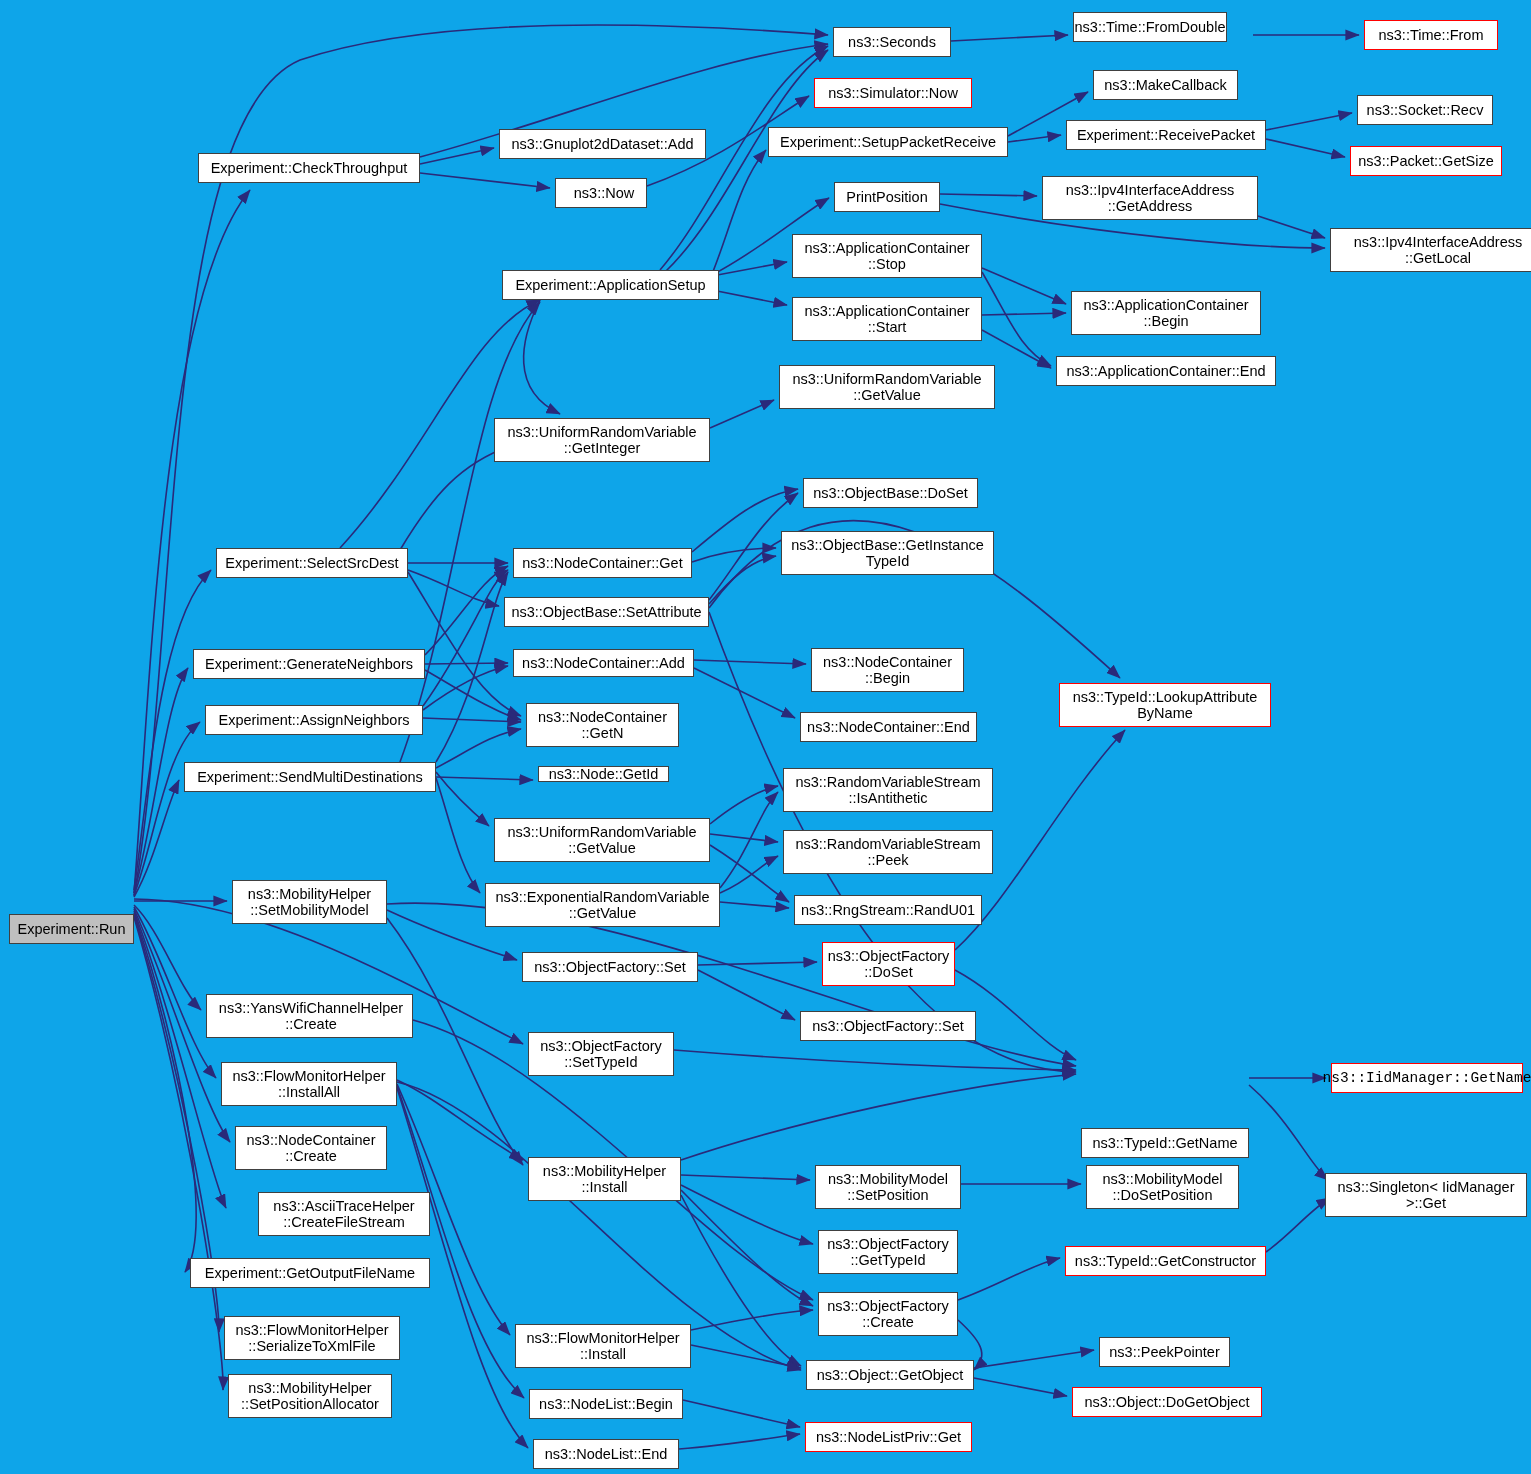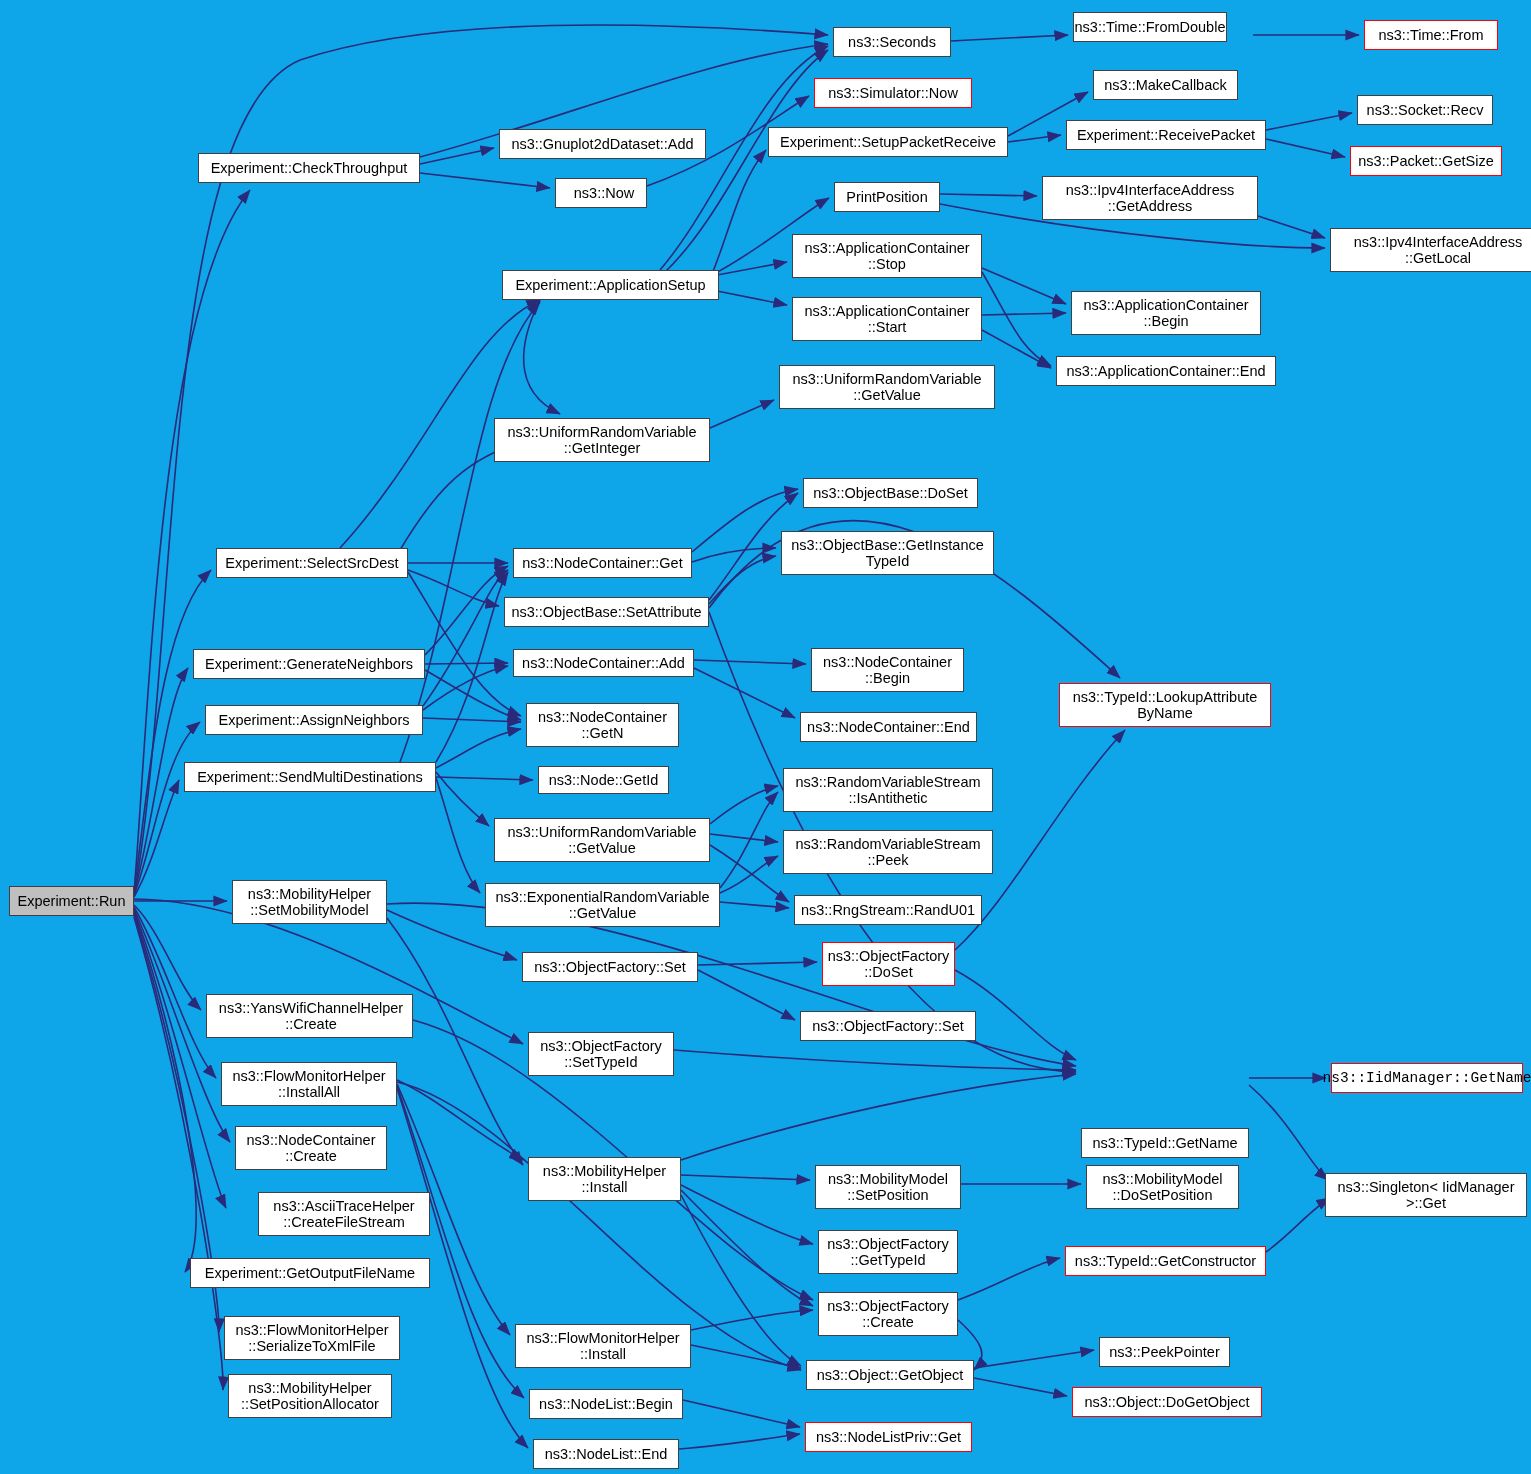--- a/index.html
+++ b/index.html
@@ -19,21 +19,21 @@
     background:#ffffff;
     border:1px solid #404040;
     color:#000000;
     font-size:14.5px;
     line-height:1.12;
     letter-spacing:0px;
     white-space:pre-line;
     padding:0 4px;
   }
   .node.red{border:1.5px solid #ff0000;}
-  .node.current{background:#bfbfbf;border:1px solid #404040;}
+  .node.current{background:#bfbfbf;border:1px solid #404040;margin-top:28px;}
 </style>
 </head>
 <body>
 
 <div id="canvas">
   <svg id="edges" xmlns="http://www.w3.org/2000/svg">
     <defs>
       <marker id="arrow" markerWidth="9" markerHeight="7" refX="8.5" refY="3.5" orient="auto" markerUnits="strokeWidth">
         <path d="M0,0 L9,3.5 L0,7 z" fill="#2a2a7a"></path>
       </marker>
@@ -183,21 +183,21 @@
 ::Begin</div>
       <div class="node" style="left: 193px; top: 649px; width: 232px; height: 30px;">Experiment::GenerateNeighbors</div>
       <div class="node" style="left: 513px; top: 649px; width: 181px; height: 28px;">ns3::NodeContainer::Add</div>
       <div class="node red" style="left: 1059px; top: 683px; width: 212px; height: 44px;">ns3::TypeId::LookupAttribute
 ByName</div>
       <div class="node" style="left: 205px; top: 705px; width: 218px; height: 30px;">Experiment::AssignNeighbors</div>
       <div class="node" style="left: 526px; top: 703px; width: 153px; height: 44px;">ns3::NodeContainer
 ::GetN</div>
       <div class="node" style="left: 800px; top: 712px; width: 177px; height: 30px;">ns3::NodeContainer::End</div>
       <div class="node" style="left: 184px; top: 762px; width: 252px; height: 30px;">Experiment::SendMultiDestinations</div>
-      <div class="node" style="left: 538px; top: 766px; width: 131px; height: 28px;">ns3::Node::GetId</div>
+      <div class="node" style="left: 538px; top: 766px; width: 131px; height: 16px;">ns3::Node::GetId</div>
       <div class="node" style="left: 783px; top: 768px; width: 210px; height: 44px;">ns3::RandomVariableStream
 ::IsAntithetic</div>
       <div class="node" style="left: 494px; top: 818px; width: 216px; height: 44px;">ns3::UniformRandomVariable
 ::GetValue</div>
       <div class="node" style="left: 783px; top: 830px; width: 210px; height: 44px;">ns3::RandomVariableStream
 ::Peek</div>
       <div class="node" style="left: 485px; top: 883px; width: 235px; height: 44px;">ns3::ExponentialRandomVariable
 ::GetValue</div>
       <div class="node" style="left: 794px; top: 895px; width: 188px; height: 30px;">ns3::RngStream::RandU01</div>
       <div class="node current" style="left: 9px; top: 886px; width: 125px; height: 30px;">Experiment::Run</div>

